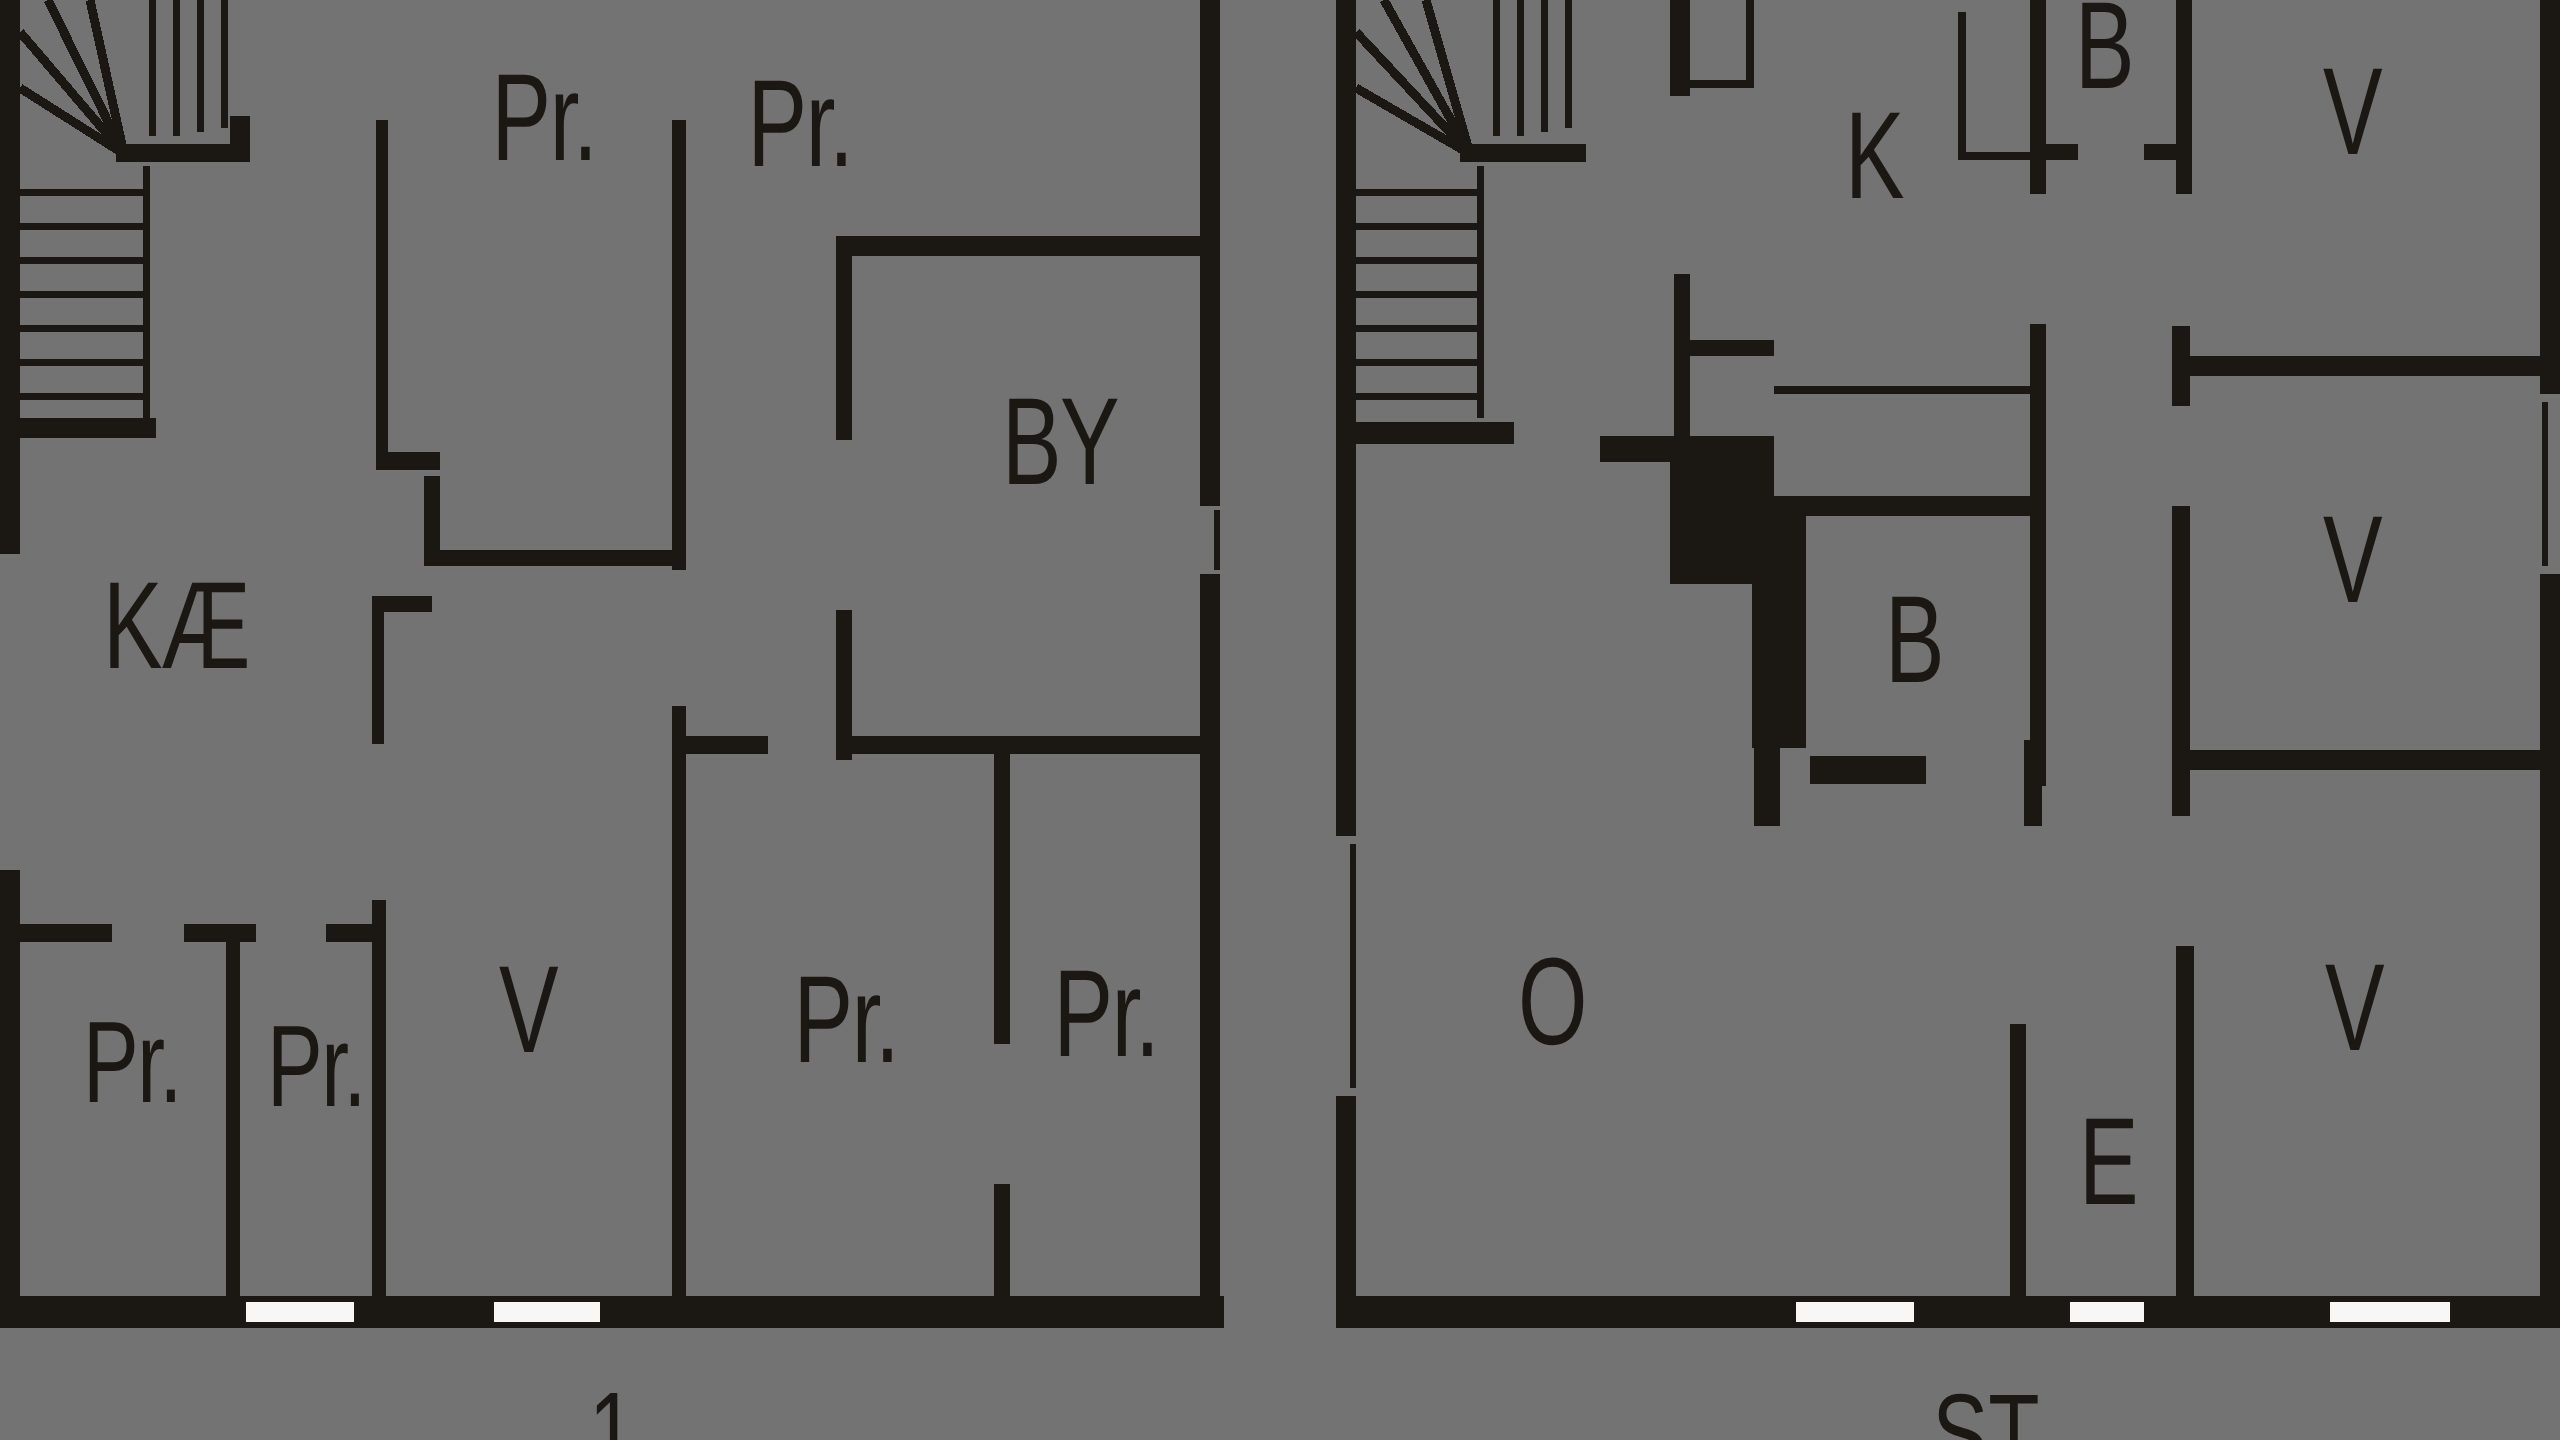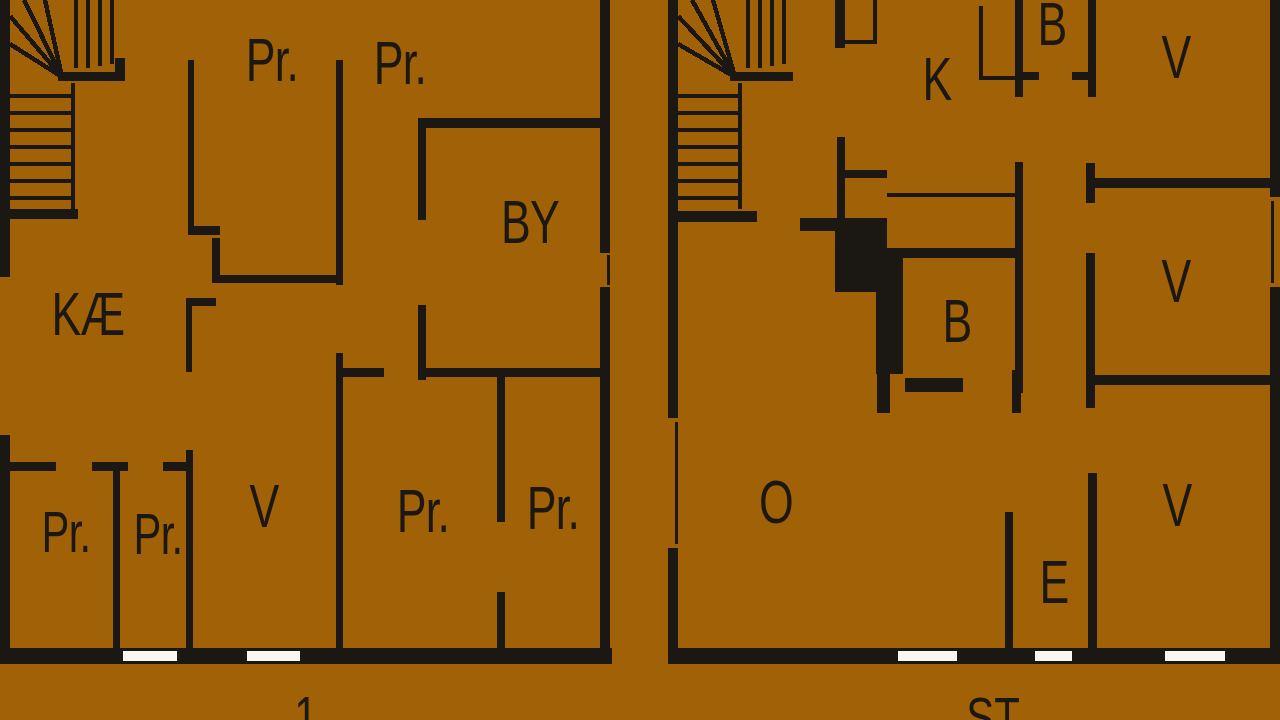--- a/index.html
+++ b/index.html
@@ -6,21 +6,21 @@
     margin: 0;
     padding: 0;
     background: #f8f7f4;
     font-family: "Liberation Sans", sans-serif;
   }
   #stage {
     position: relative;
     width: 1280px;
     height: 720px;
     overflow: hidden;
-    background: #a16207;
+    background: #737373;
   }
   #walls {
     position: absolute;
     left: 0;
     top: 0;
   }
   .room-label {
     position: absolute;
     color: #1b1712;
     font-size: 62px;

